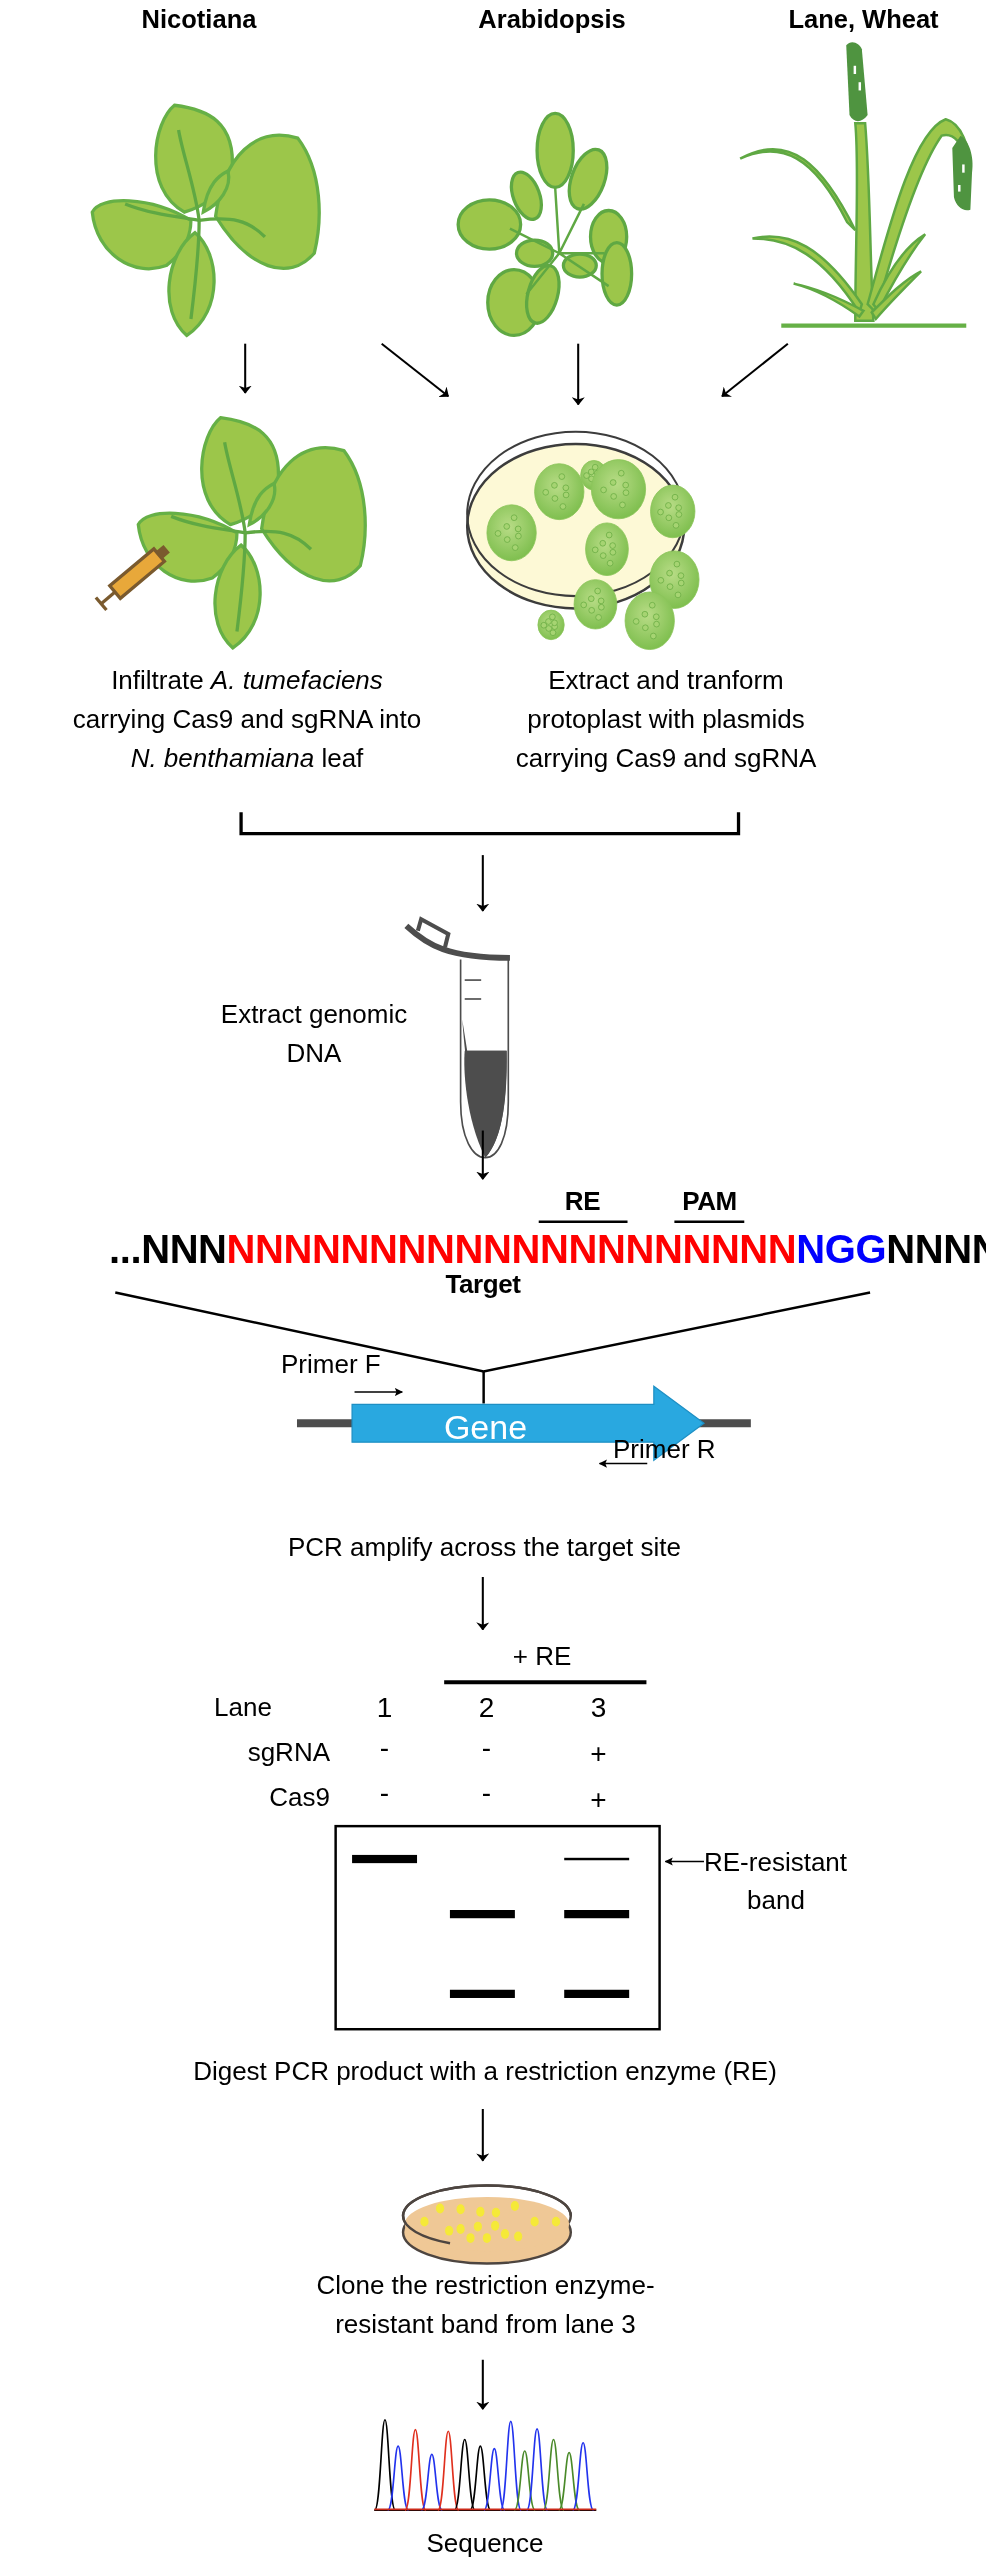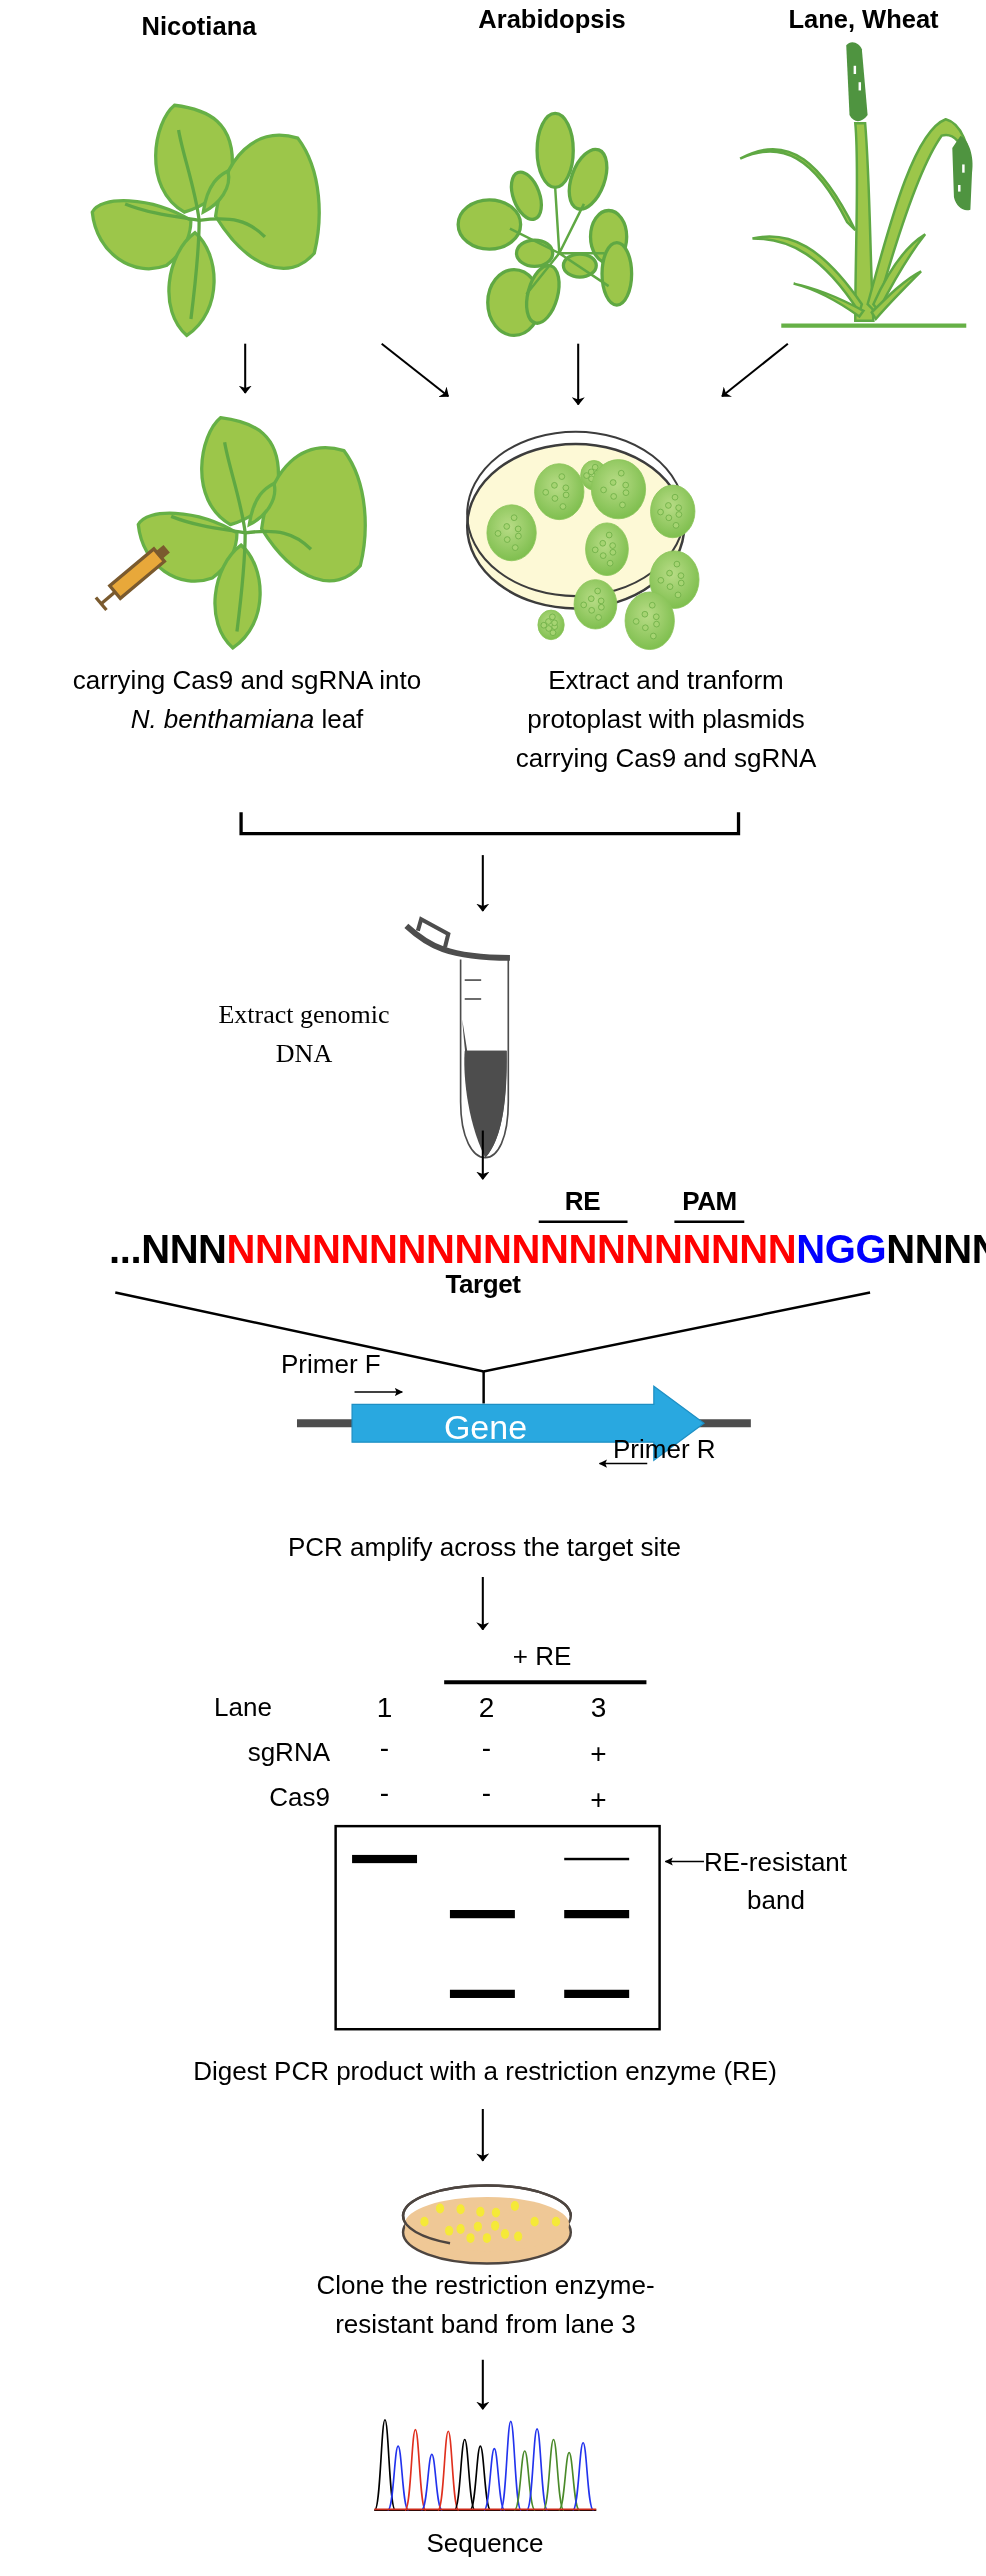--- a/index.html
+++ b/index.html
@@ -314,35 +314,36 @@
       <path d="M608.4,3053 C615.6,3053 616.5,2945 621,2945 C625.5,2945 626.4,3053 633.6,3053" stroke="#2233ee"></path>
       <path d="M625.4,3053 C632.6,3053 633.5,2981 638,2981 C642.5,2981 643.4,3053 650.6,3053" stroke="#4a8a2a"></path>
       <path d="M640.4,3053 C647.6,3053 648.5,2954 653,2954 C657.5,2954 658.4,3053 665.6,3053" stroke="#2233ee"></path>
       <path d="M660.4,3053 C667.6,3053 668.5,2967 673,2967 C677.5,2967 678.4,3053 685.6,3053" stroke="#4a8a2a"></path>
       <path d="M679.4,3053 C686.6,3053 687.5,2983 692,2983 C696.5,2983 697.4,3053 704.6,3053" stroke="#4a8a2a"></path>
       <path d="M696.4,3053 C703.6,3053 704.5,2971 709,2971 C713.5,2971 714.4,3053 721.6,3053" stroke="#2233ee"></path>
       <line x1="455" y1="3052" x2="725" y2="3052" stroke="#cc2a1a" stroke-width="2"></line>
     </g>
 </svg>
 
-<div class="abs hdr" style="left:117px;top:12px;width:164px;">Nicotiana</div>
+<div class="abs hdr" style="left:117px;top:5px;width:164px;">Nicotiana</div>
 <div class="abs hdr" style="left:470px;top:5px;width:164px;">Arabidopsis</div>
 <div class="abs hdr" style="left:765px;top:5px;width:197px;">Lane, Wheat</div>
 
 <div class="abs txt" style="left:25px;top:661px;width:444px;">
+  <div><span>Infiltrate </span><i>A. tumefaciens</i></div>
   <div>carrying Cas9 and sgRNA into</div>
   <div><i>N. benthamiana</i><span> leaf</span></div>
 </div>
 <div class="abs txt" style="left:485px;top:661px;width:362px;">
   <div>Extract and tranform</div>
   <div>protoplast with plasmids</div>
   <div>carrying Cas9 and sgRNA</div>
 </div>
 
-<div class="abs txt" style="left:189px;top:995px;width:230px;font-family:Liberation Serif, serif;">
+<div class="abs txt" style="left:199px;top:995px;width:230px;">
   <div>Extract genomic</div>
   <div>DNA</div>
 </div>
 
 <div class="abs seq" style="left:533px;top:1186px;width:99px;text-align:center;font-size:26px;">RE</div>
 <div class="abs seq" style="left:662px;top:1186px;width:95px;text-align:center;font-size:26px;">PAM</div>
 
 <div class="abs seq" style="left:109px;top:1227px;width:773px;text-align:center;">
   <span class="blk">...NNN</span><span class="red">NNNNNNNNNNNNNNNNNNNN</span><span class="blu">NGG</span><span class="blk">NNNN...</span>
 </div>

